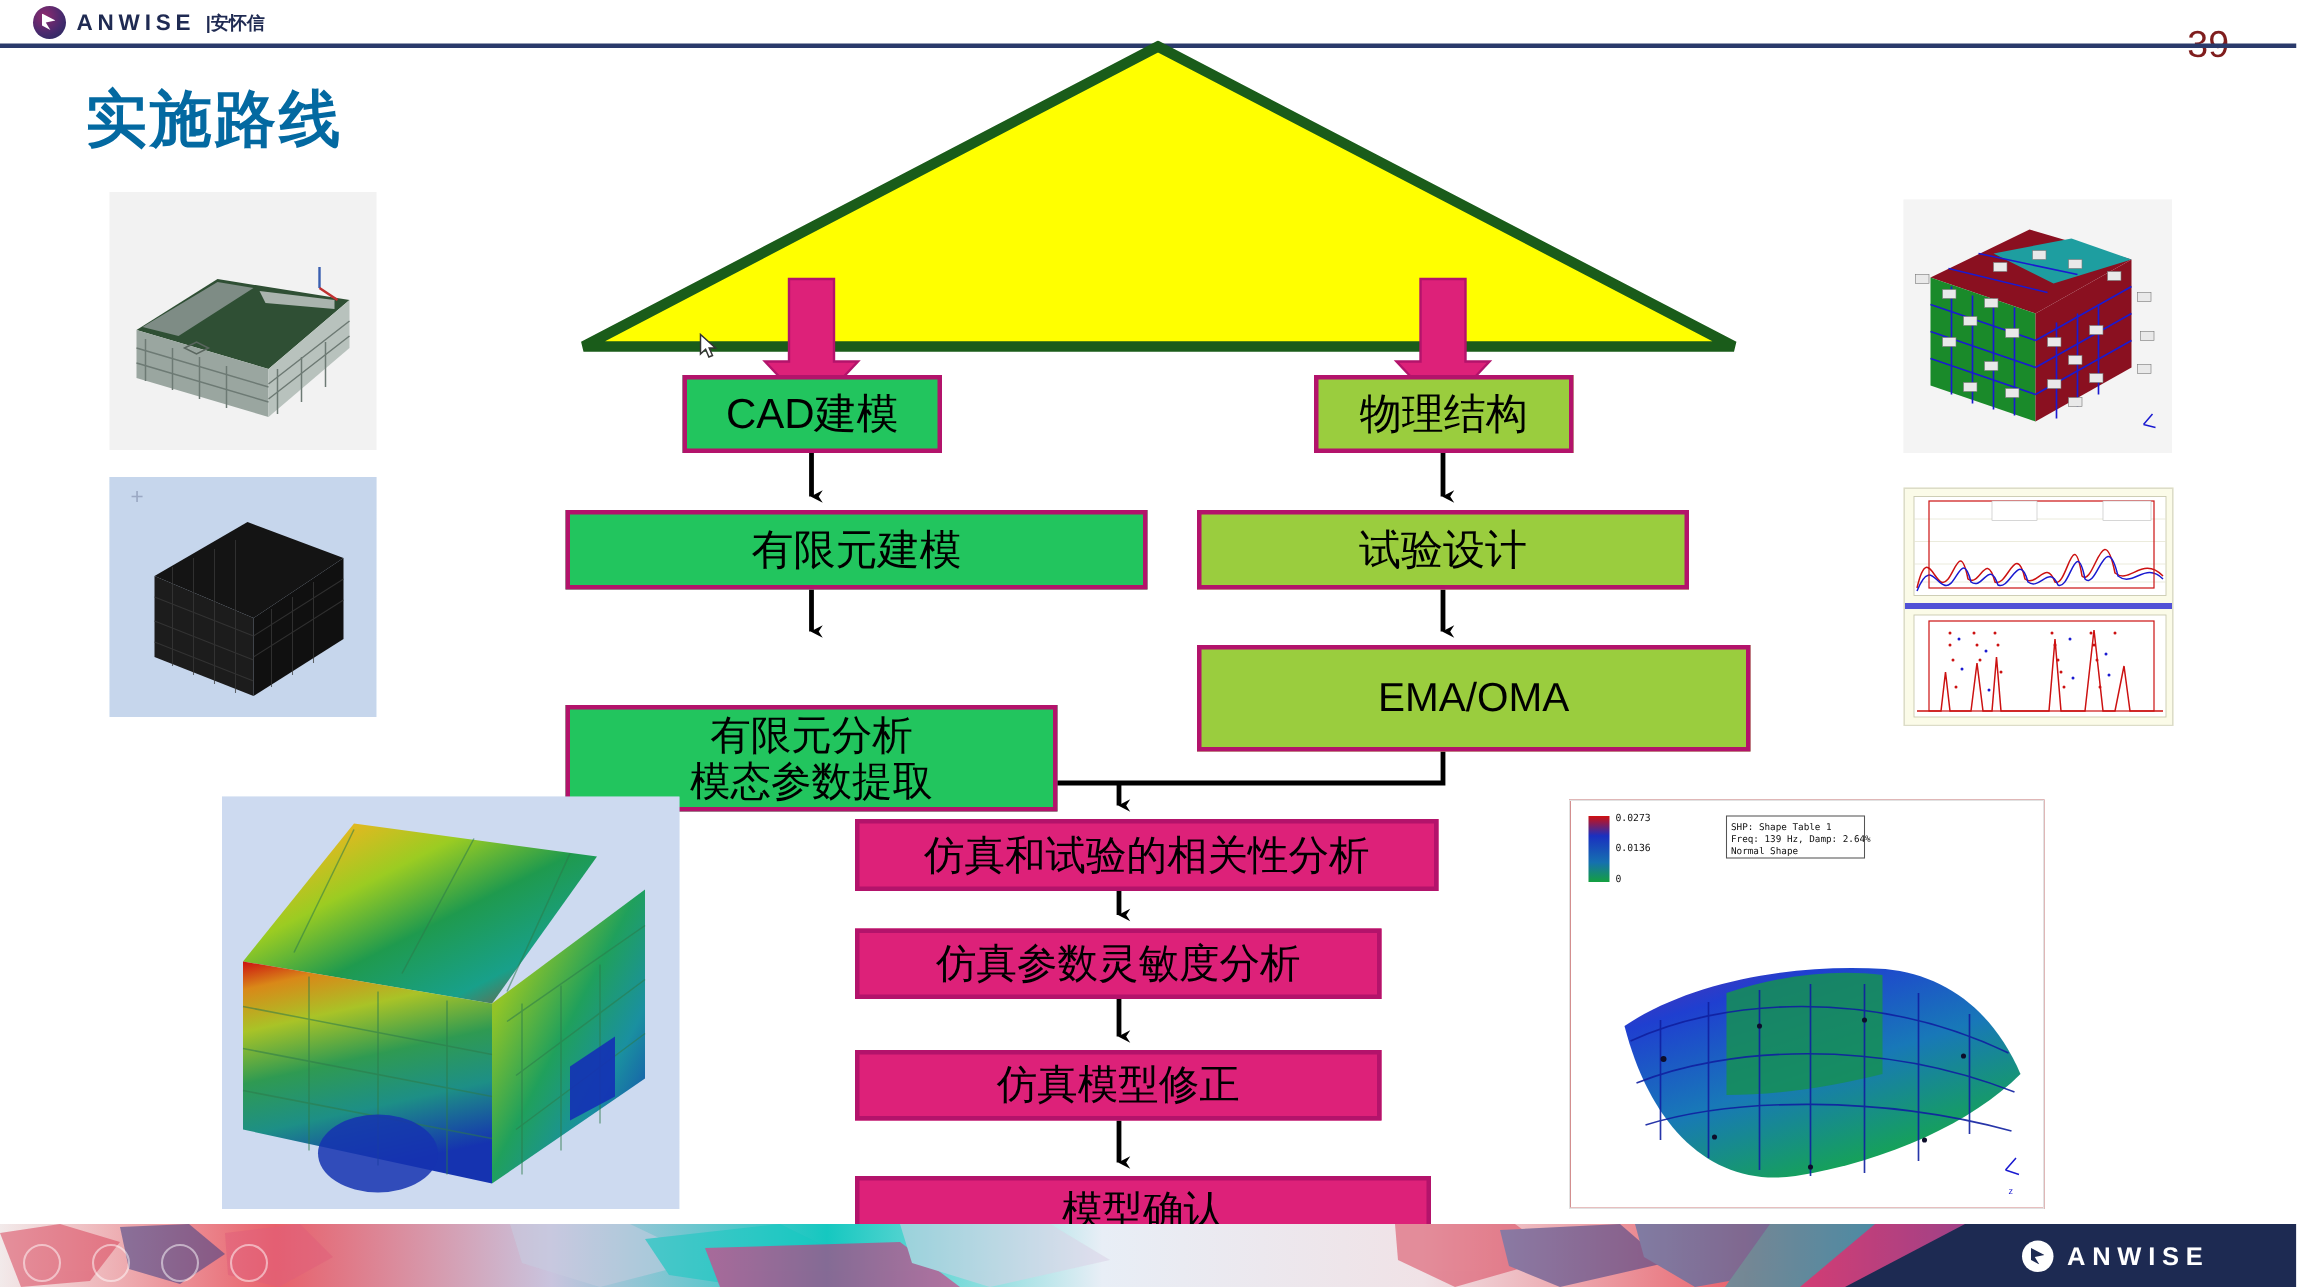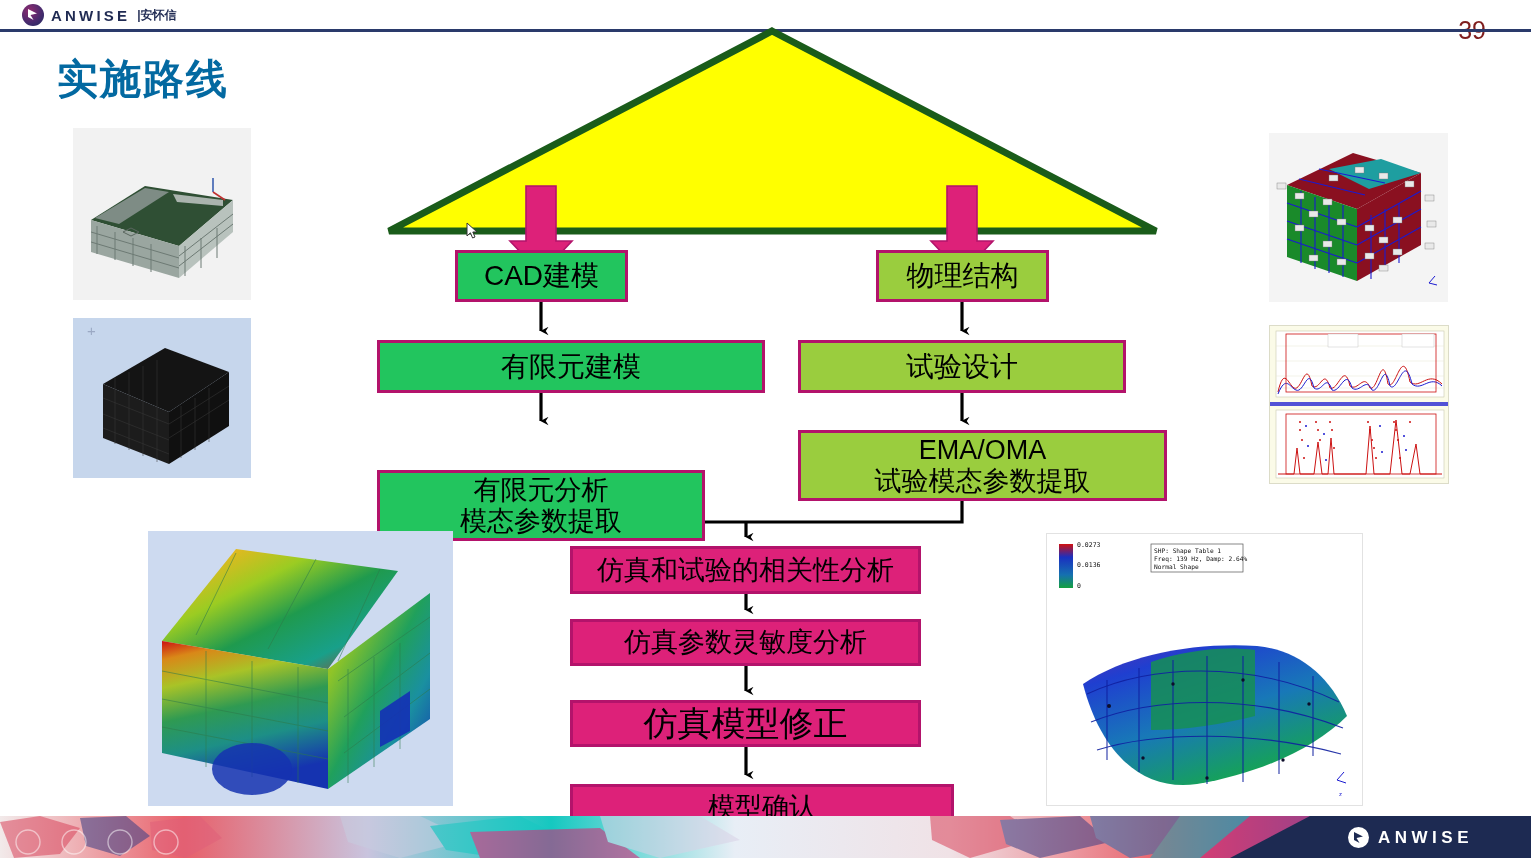--- a/index.html
+++ b/index.html
@@ -42,23 +42,23 @@
 
   
   #box-cad     {left:455px;top:250px;width:173px;height:52px;font-size:28px;}
   #box-fem     {left:377px;top:340px;width:388px;height:53px;font-size:28px;}
   #box-femana  {left:377px;top:430px;width:328px;height:71px;font-size:27px;margin-top:40px;}
   
   #box-phys    {left:876px;top:250px;width:173px;height:52px;font-size:28px;}
   #box-doe     {left:798px;top:340px;width:328px;height:53px;font-size:28px;}
   #box-ema     {left:798px;top:430px;width:369px;height:71px;font-size:27px;}
   
-  #box-corr    {left:570px;top:546px;width:351px;height:48px;font-size:27px;}
+  #box-corr    {left:570px;top:546px;width:389px;height:48px;font-size:27px;}
   #box-sens    {left:570px;top:619px;width:351px;height:47px;font-size:27px;}
-  #box-upd     {left:570px;top:700px;width:351px;height:47px;font-size:34px;}
+  #box-upd     {left:570px;top:700px;width:351px;height:47px;font-size:27px;}
   #box-valid   {left:570px;top:784px;width:384px;height:46px;font-size:27px;}
 
   
   #connectors{position:absolute;left:0;top:0;width:1531px;height:858px;pointer-events:none;}
 
   
   .pic{position:absolute;overflow:hidden;}
   #pic-cad   {left:73px;top:128px;width:178px;height:172px;background:#f1f1f1;}
   #pic-mesh  {left:73px;top:318px;width:178px;height:160px;
               background:linear-gradient(160deg,#bcd0e8 0%,#cfe0f2 100%);}
@@ -136,21 +136,20 @@
     <div>有限元分析</div>
     <div>模态参数提取</div>
   </div>
 </div>
 
 <div class="fbox lgreen" id="box-phys">物理结构</div>
 <div class="fbox lgreen" id="box-doe">试验设计</div>
 <div class="fbox lgreen" id="box-ema">
   <div>
     <div>EMA/OMA</div>
-    <div>试验模态参数提取</div>
   </div>
 </div>
 
 <div class="fbox pink" id="box-corr">仿真和试验的相关性分析</div>
 <div class="fbox pink" id="box-sens">仿真参数灵敏度分析</div>
 <div class="fbox pink" id="box-upd">仿真模型修正</div>
 <div class="fbox pink" id="box-valid">模型确认</div>
 
 <div class="pic" id="pic-cad">
   <svg viewBox="0 0 178 172" width="178" height="172">

